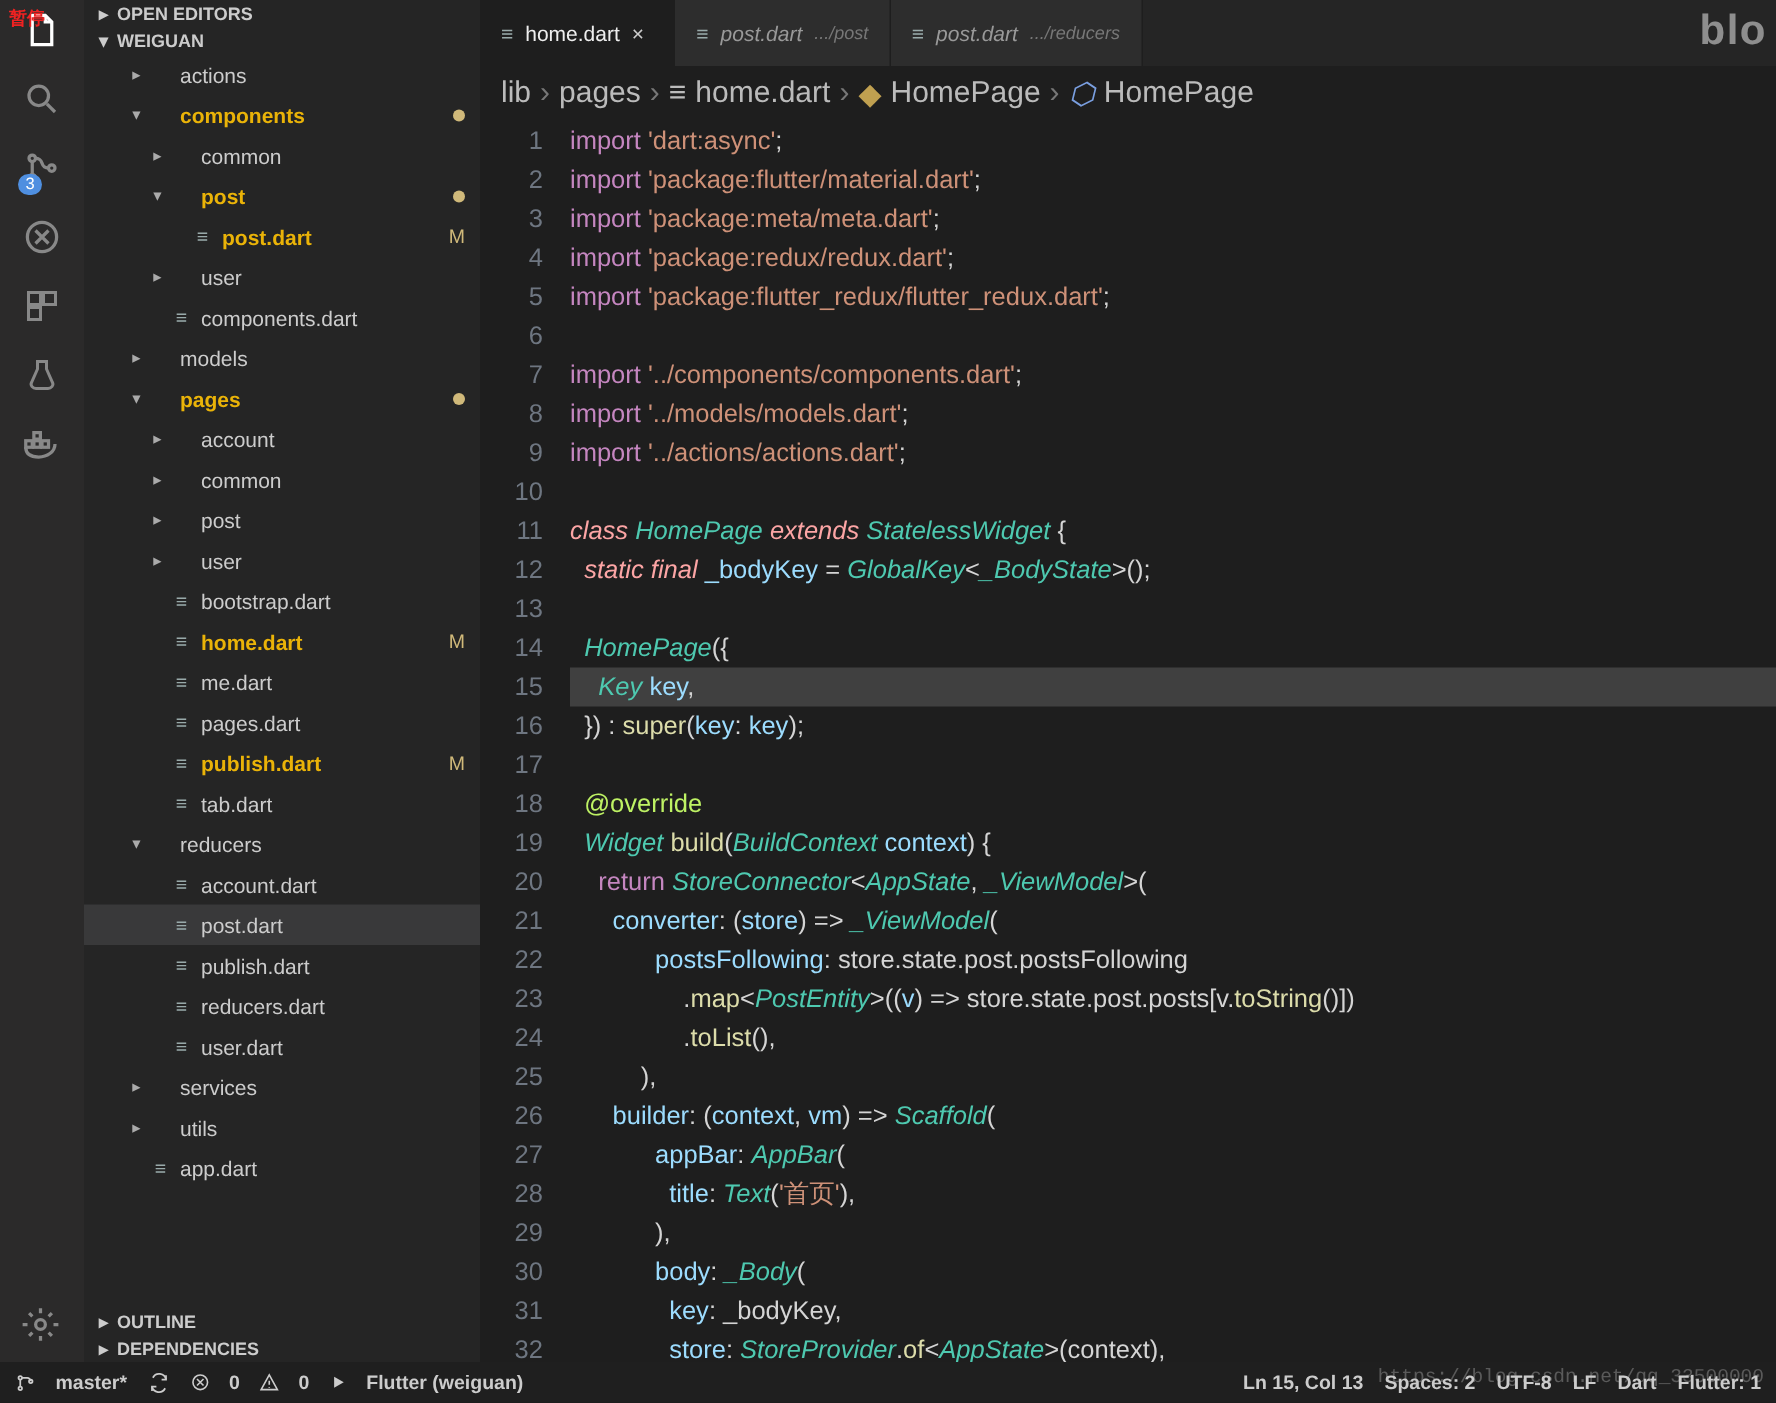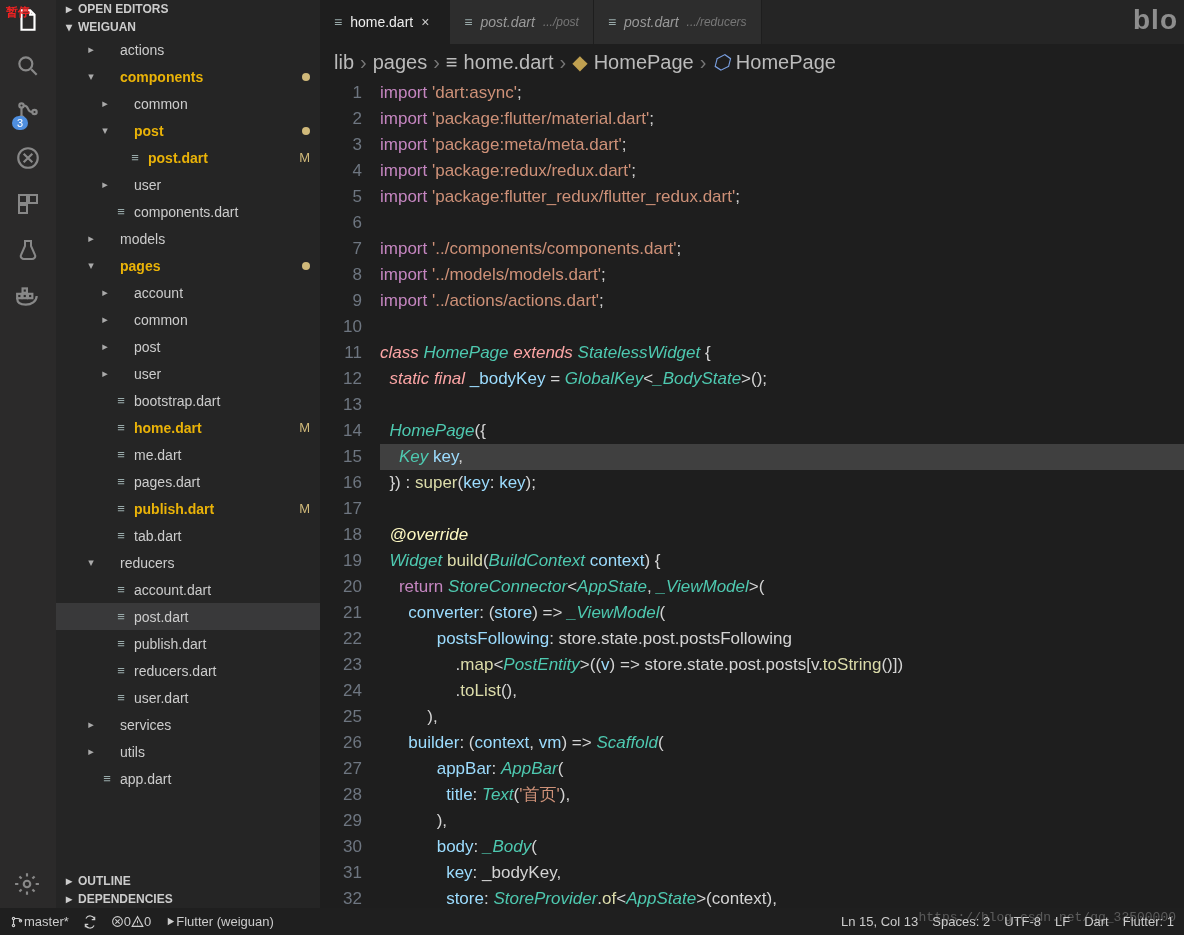--- a/index.html
+++ b/index.html
@@ -42,24 +42,24 @@
 .line { height:26px; }
 .line.hl { background:#404040; }
 .kw { color:#c586c0; }
 .kw2 { color:#fca5a5; font-style:italic;margin-top:39px; }
 .str { color:#ce9178; }
 .cls { color:#4ec9b0; font-style:italic; }
 .fn { color:#dcdcaa; }
 .var { color:#9cdcfe; }
 .pn { color:#d4d4d4; }
 .op { color:#d4d4d4; }
-.ann { color:#fef9c3; font-style:italic; }
+.ann { color:#bef264; }
 .status { position:absolute; bottom:0; left:0; right:0; height:27px; background:#1f1f1f; display:flex; align-items:center; padding:0 10px; font-size:13px; color:#ccc; gap:14px; }
 .status .grow { flex:1; }
-.status .item { display:flex; align-items:center; gap:0; cursor:pointer; }
+.status .item { display:flex; align-items:center; gap:13px; cursor:pointer;font-weight:bold; }
 .gear { position:absolute; bottom:34px; left:14px; }
 .watermark2 { position:absolute; right:8px; bottom:10px; color:rgba(200,200,200,.35); font-size:13px;font-family:Liberation Mono, monospace; }
 </style>
 </head>
 <body>
 
 <div class="pause-label">暂停</div>
 
 <div class="root">
 

